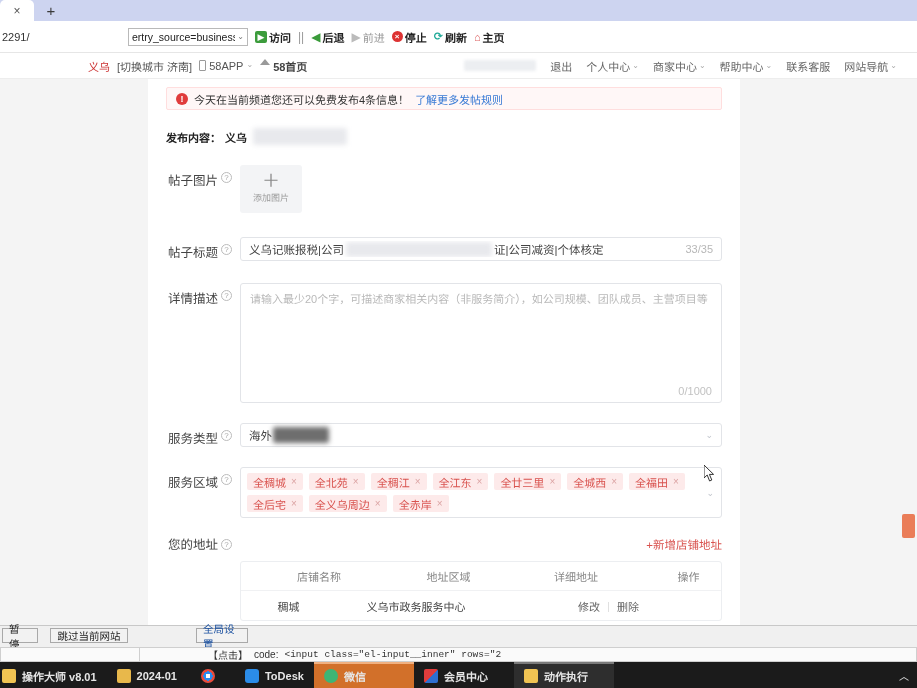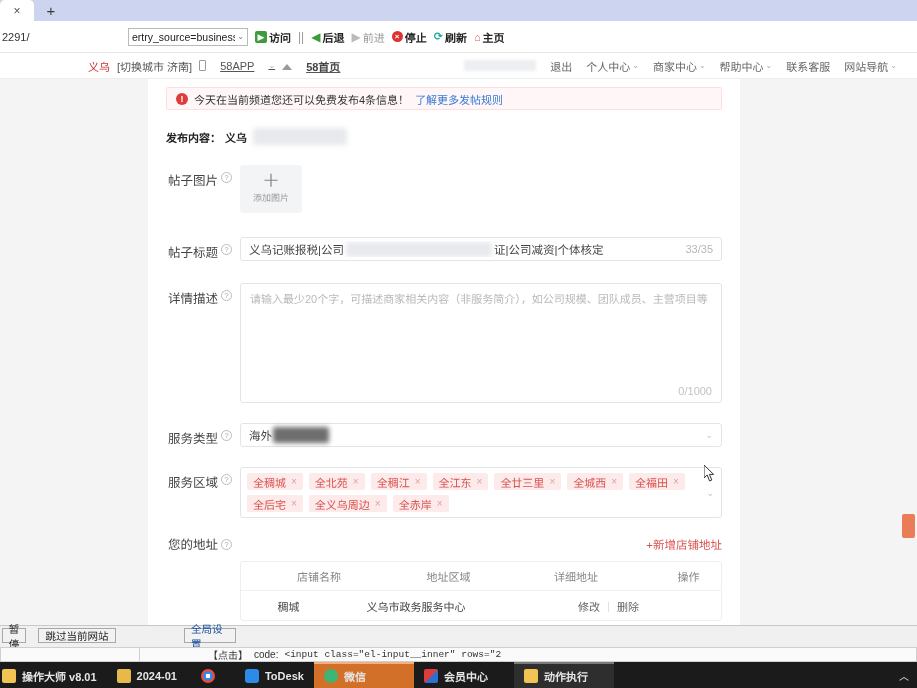--- a/index.html
+++ b/index.html
@@ -74,21 +74,21 @@
 
   
   .sitenav {
     position: absolute; top: 53px; left: 0; width: 917px; height: 26px;
     background: #ffffff; border-bottom: 1px solid #ededed;
     display: flex; align-items: center; font-size: 11px; color: #666;
   }
   .sn-left { display: flex; align-items: center; gap: 7px; margin-left: 88px; }
   .sn-city { color: #cc3333; }
   .sn-switch { color: #555; }
-  .sn-app { display: flex; align-items: center; gap: 14px; color: #555; cursor: pointer; text-decoration: underline; }
+  .sn-app { display: flex; gap: 3px; color: #555; cursor: pointer; }
   .mini-phone {
     width: 7px; height: 11px; border: 1px solid #9a9a9a; border-radius: 1px;
     display: inline-block;
   }
   .mini-home {
     width: 0; height: 0; border-left: 5px solid transparent;
     border-right: 5px solid transparent; border-bottom: 6px solid #9a9a9a;
     display: inline-block; position: relative; top: 1px;
   }
   .sn-right {
@@ -234,21 +234,21 @@
   }
   .ab-row1 {
     position: absolute; top: 0; left: 0; width: 917px; height: 19px;
     display: flex; align-items: center; gap: 0;
   }
   .ab-btn {
     height: 15px; border: 1px solid #a9a9a9; background: #f2f2f2;
     font-size: 10.5px; color: #222; display: flex; align-items: center;
     justify-content: center; padding: 0 6px; cursor: pointer;
   }
-  .ab-btn.b1 { margin-left: 2px; width: 24px; }
+  .ab-btn.b1 { margin-left: 2px; width: 36px; }
   .ab-btn.b2 { margin-left: 12px; width: 78px; }
   .ab-btn.b3 { margin-left: 68px; width: 52px; color: #1a50a0; }
   .ab-row2 {
     position: absolute; top: 20px; left: 0; width: 917px; height: 16px;
     display: flex; align-items: center; font-size: 10px; color: #333;
   }
   .ab-cell-a {
     width: 140px; height: 15px; border: 1px solid #cfcfcf; background: #fafafa;
   }
   .ab-cell-b {

